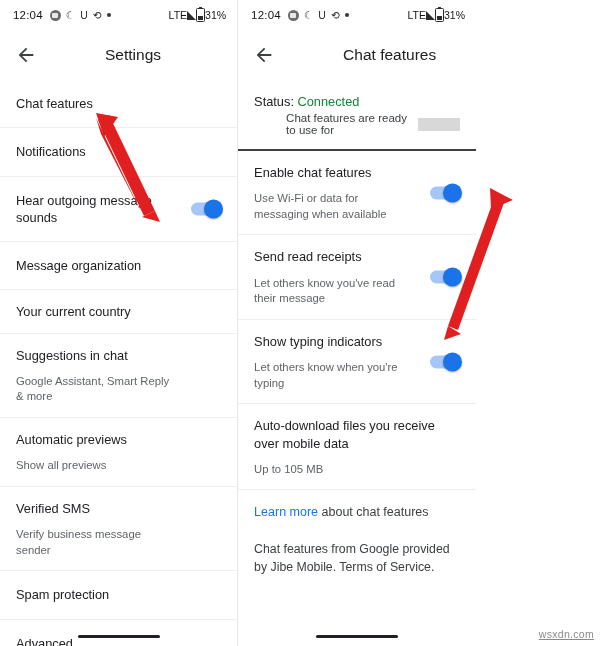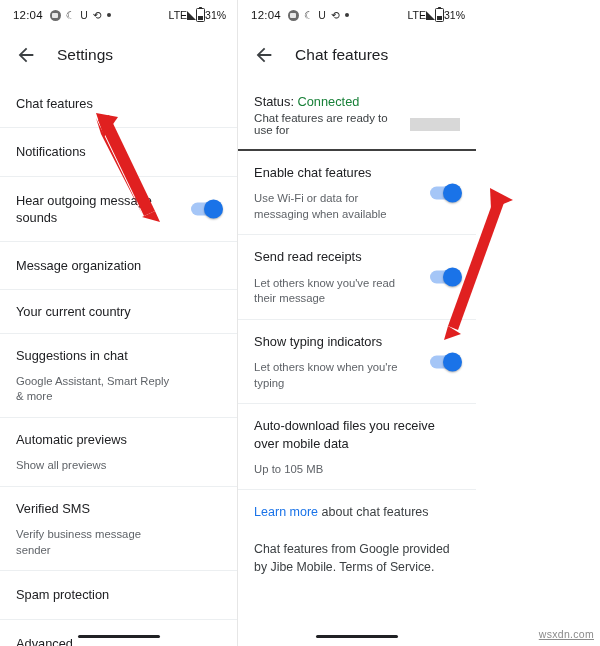--- a/index.html
+++ b/index.html
@@ -104,20 +104,21 @@
     height: 4px;
     background: #2b2b2b;
   }
 
   
   .appbar {
     height: 50px;
     display: flex;
     align-items: center;
     padding-left: 15px;
+    gap: 48px;
   }
   .back-arrow {
     width: 22px; height: 22px;
     position: relative;
     flex: 0 0 auto;
   }
   .appbar-title {
     font-size: 15.5px;
     color: #202124;
     margin-left: 20px;
@@ -175,20 +176,21 @@
     border-bottom: 2px solid #404040;
   }
   .status-line { font-size: 12.8px; color: #202124; }
   .status-connected { color: #188038; }
   .status-desc {
     font-size: 11.5px;
     color: #3c4043;
     margin-top: 3px;
     display: flex;
     align-items: center;
+    margin-left: 32px;
   }
   .redaction {
     display: inline-block;
     width: 56px;
     height: 13px;
     background: #d8d8d8;
     margin-left: 3px;
     vertical-align: middle;
   }
 

